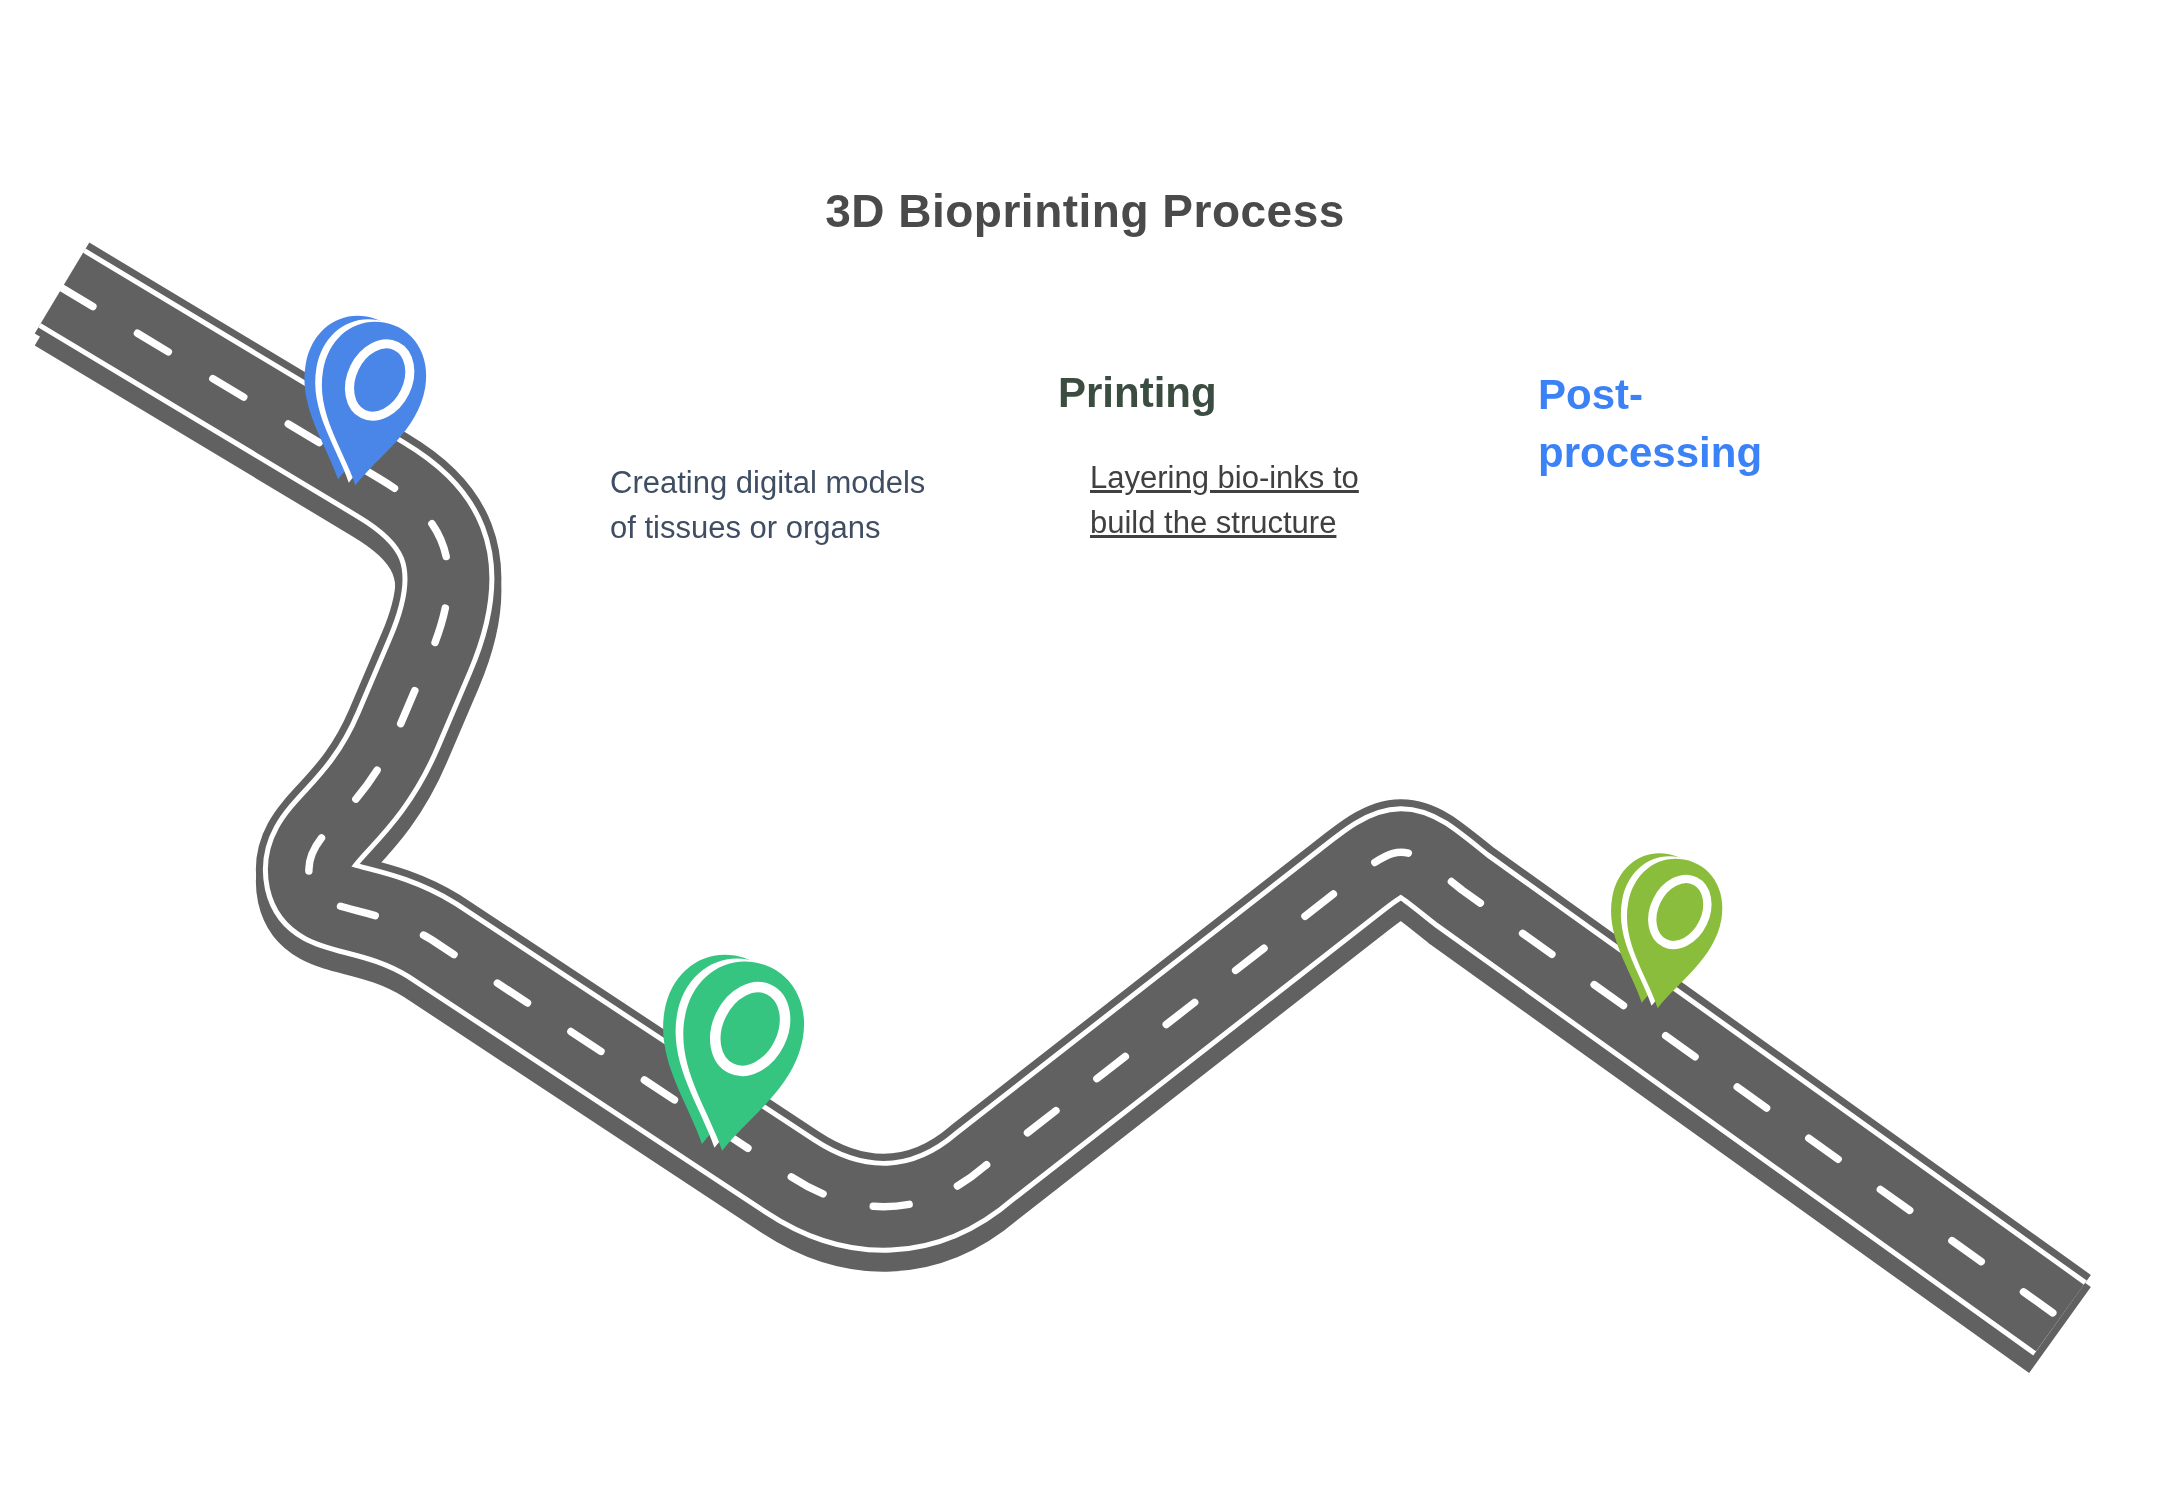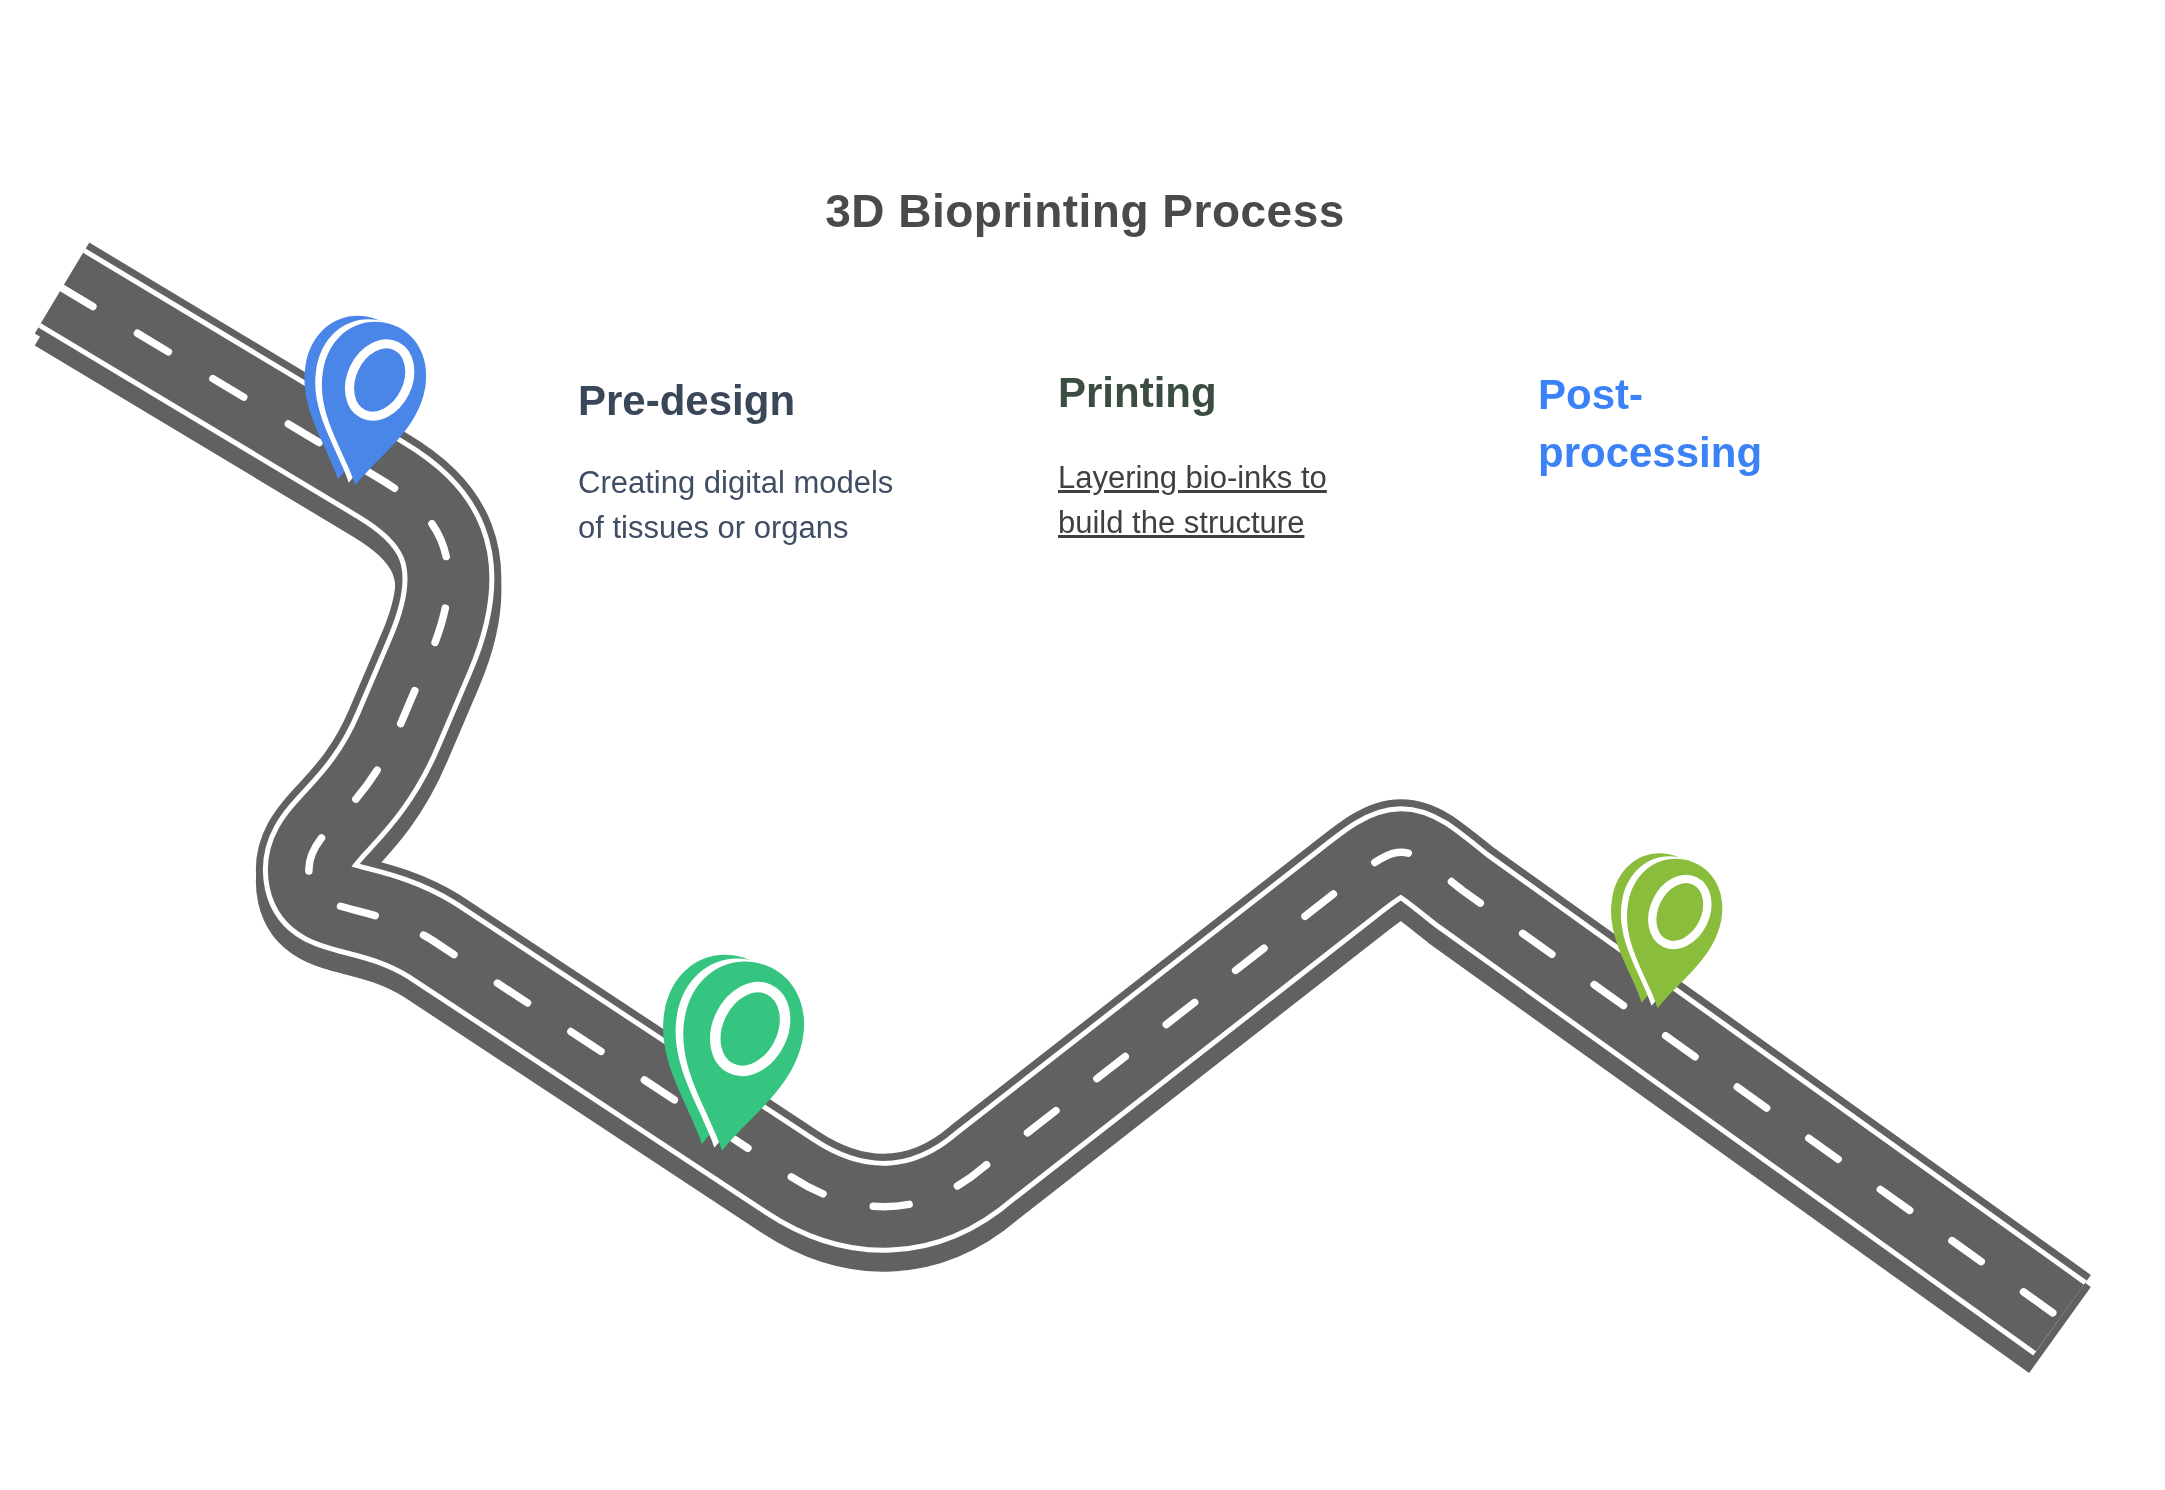--- a/index.html
+++ b/index.html
@@ -11,21 +11,21 @@
   }
   .road-svg { position:absolute; left:0; top:0; width:2165px; height:1490px; }
   .page-title {
     position:absolute; left:700px; top:184px; width:770px;
     text-align:center; font-size:46px; font-weight:700; letter-spacing:0.5px;
   }
   .stage-heading {
     position:absolute; font-size:42px; font-weight:700; line-height:58px;
   }
   .stage-desc {
-    position:absolute; font-size:31px; font-weight:400; line-height:45px;
+    position:absolute; font-size:31px; font-weight:400; line-height:45px;margin-left:32px;
   }
   .h-1 { left:578px;  top:372px; width:330px; }
   .h-2 { left:1058px; top:364px; width:330px; }
   .h-3 { left:1538px; top:366px; width:250px; }
   .d-1 { left:578px;  top:460px; width:320px; }
   .d-2 { left:1058px; top:455px; width:320px; }
   .d-3 { left:1538px; top:515px; width:330px; }
   .pin { position:absolute; }
   .pin-1 { left:300px;  top:310px; width:140px; height:185px; }
   .pin-2 { left:658px;  top:948px; width:162px; height:214px; }
@@ -66,21 +66,20 @@
   </svg>
   <svg class="pin pin-2" viewBox="0 0 100 132" style="color: rgb(53, 197, 129);">
     <use href="#pin-symbol" width="100" height="132"></use>
   </svg>
   <svg class="pin pin-3" viewBox="0 0 100 132" style="color: rgb(139, 189, 61);">
     <use href="#pin-symbol" width="100" height="132"></use>
   </svg>
 
   <div class="page-title" style="color: rgb(74, 74, 74);">3D Bioprinting Process</div>
 
-  <div class="stage-heading h-1" style="color: rgb(58, 71, 89);">Pre-design</div>
   <div class="stage-desc d-1" style="color: rgb(63, 78, 99);">Creating digital models of tissues or organs</div>
 
   <div class="stage-heading h-2" style="color: rgb(58, 77, 64);">Printing</div>
   <div class="stage-desc d-2" style="color: #404040; text-decoration: underline;">Layering bio-inks to build the structure</div>
 
   <div class="stage-heading h-3" style="color: #3b82f6;">Post-processing</div>
 
 </div>
 
 </body></html>

